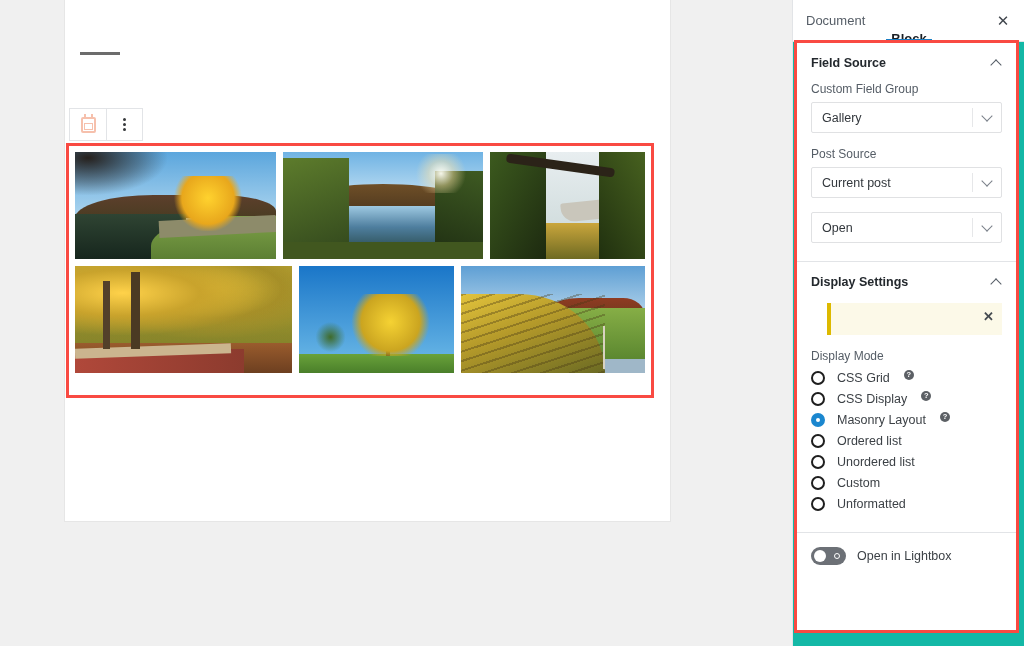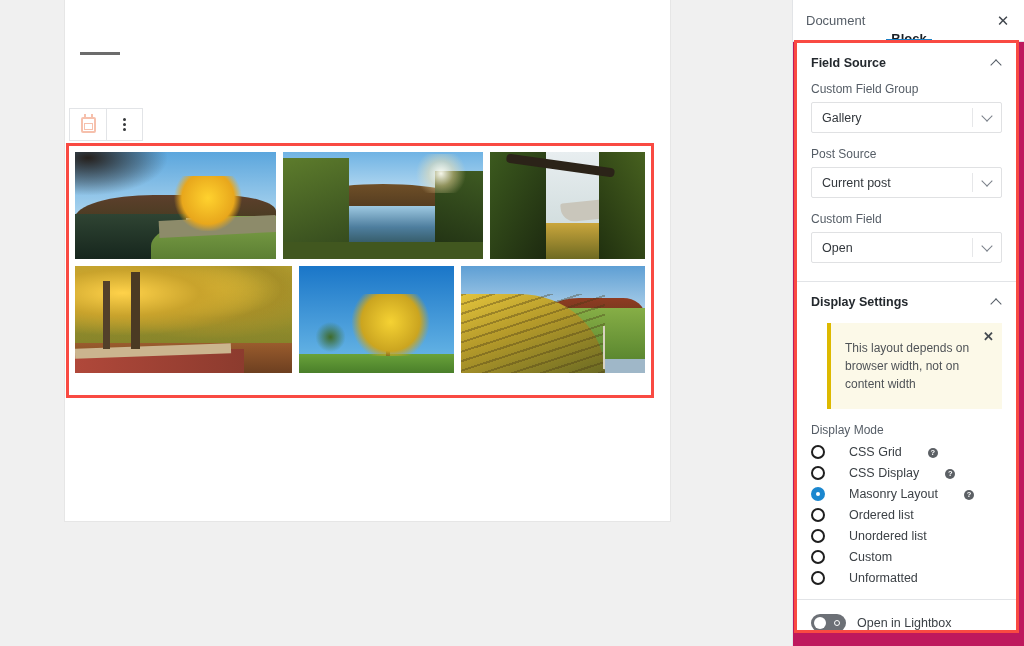--- a/index.html
+++ b/index.html
@@ -158,21 +158,21 @@
   .p6 .slope { position:absolute; left:0; bottom:0; width:78%; height:74%;
     background: linear-gradient(158deg,#e2c33c 0%, #b59a2a 42%, #6a6a23 100%);
     border-radius: 0 60% 0 0 / 0 100% 0 0;}
   .p6 .rows { position:absolute; left:0; bottom:0; width:78%; height:74%;
     background: repeating-linear-gradient(162deg, rgba(70,55,20,.35) 0 2px, rgba(0,0,0,0) 2px 9px);}
   .p6 .post { position:absolute; right:22%; bottom:4%; width:2px; height:40%; background:#d8d2c0;}
 
   
   .sidebar {
     position: absolute; left: 792px; top: 0; width: 232px; height: 646px;
-    background: #be185d; border-left: 1px solid #e2e4e7;
+    background: #14b8a6; border-left: 1px solid #e2e4e7;
   }
   .tabbar {
     position: relative; height: 42px; display: flex; align-items: stretch;
     border-bottom: 1px solid #e2e4e7; background: #fff;
   }
   .tab {
     display: flex; align-items: center; padding: 0 13px;
     font-size: 13px; color: #555d66; cursor: pointer; position: relative;
   }
   .tab.active { color: #191e23; font-weight: bold; margin-top: 36px; }
@@ -231,23 +231,23 @@
     position: relative; margin: 2px 0 14px 16px;
     background: #fcf9e8; border-left: 4px solid #ddb900;
     padding: 16px 28px 16px 14px;
   }
   .notice p { font-size: 12px; line-height: 1.5; color: #4f5357; }
   .notice .x {
     position: absolute; right: 8px; top: 7px; font-size: 13px;
     color: #444a50; font-weight: bold; cursor: pointer; line-height: 1;
   }
 
-  .sub-label { font-size: 12px; color: #555d66; margin: 0 0 1px 0; }
+  .sub-label { font-size: 12px; color: #555d66; margin: 0 0 8px 0; }
   .radio-row {
-    display: flex; align-items: flex-end; gap: 24px; height: 21px; cursor: pointer;
+    display: flex; align-items: flex-start; gap: 12px; height: 21px; cursor: pointer;
   }
   .radio {
     width: 14px; height: 14px; border-radius: 50%;
     border: 2px solid #1e1e1e; background: #fff; flex: none; position: relative;
   }
   .radio.on { border-color: #1b87cf; background: #1b87cf; }
   .radio.on::after {
     content:""; position:absolute; left:3px; top:3px; width:4px; height:4px;
     border-radius: 50%; background: #fff;
   }
@@ -405,41 +405,39 @@
             <div class="field">
               <div class="field-label">Post Source</div>
               <div class="select">
                 <span class="val">Current post</span>
                 <span class="sep"></span>
                 <span class="dd"></span>
               </div>
             </div>
 
             <div class="field">
-              <div class="field-label">Custom Field</div>
               <div class="select">
                 <span class="val">Open</span>
                 <span class="sep"></span>
                 <span class="dd"></span>
               </div>
             </div>
 
           </div>
         </div>
 
         <div class="panel-section" style="border-bottom:none">
           <div class="panel-head">
             <span class="t">Display Settings</span>
             <span class="chev"></span>
           </div>
           <div class="panel-body" style="padding-bottom:0">
 
             <div class="notice">
               <span class="x">✕</span>
-              <p>This layout depends on browser width, not on content width</p>
             </div>
 
             <div class="sub-label">Display Mode</div>
 
             <div>
 
               <div class="radio-row">
                 <span class="radio"></span>
                 <span class="radio-label">CSS Grid</span>
                 <span class="help">?</span>

